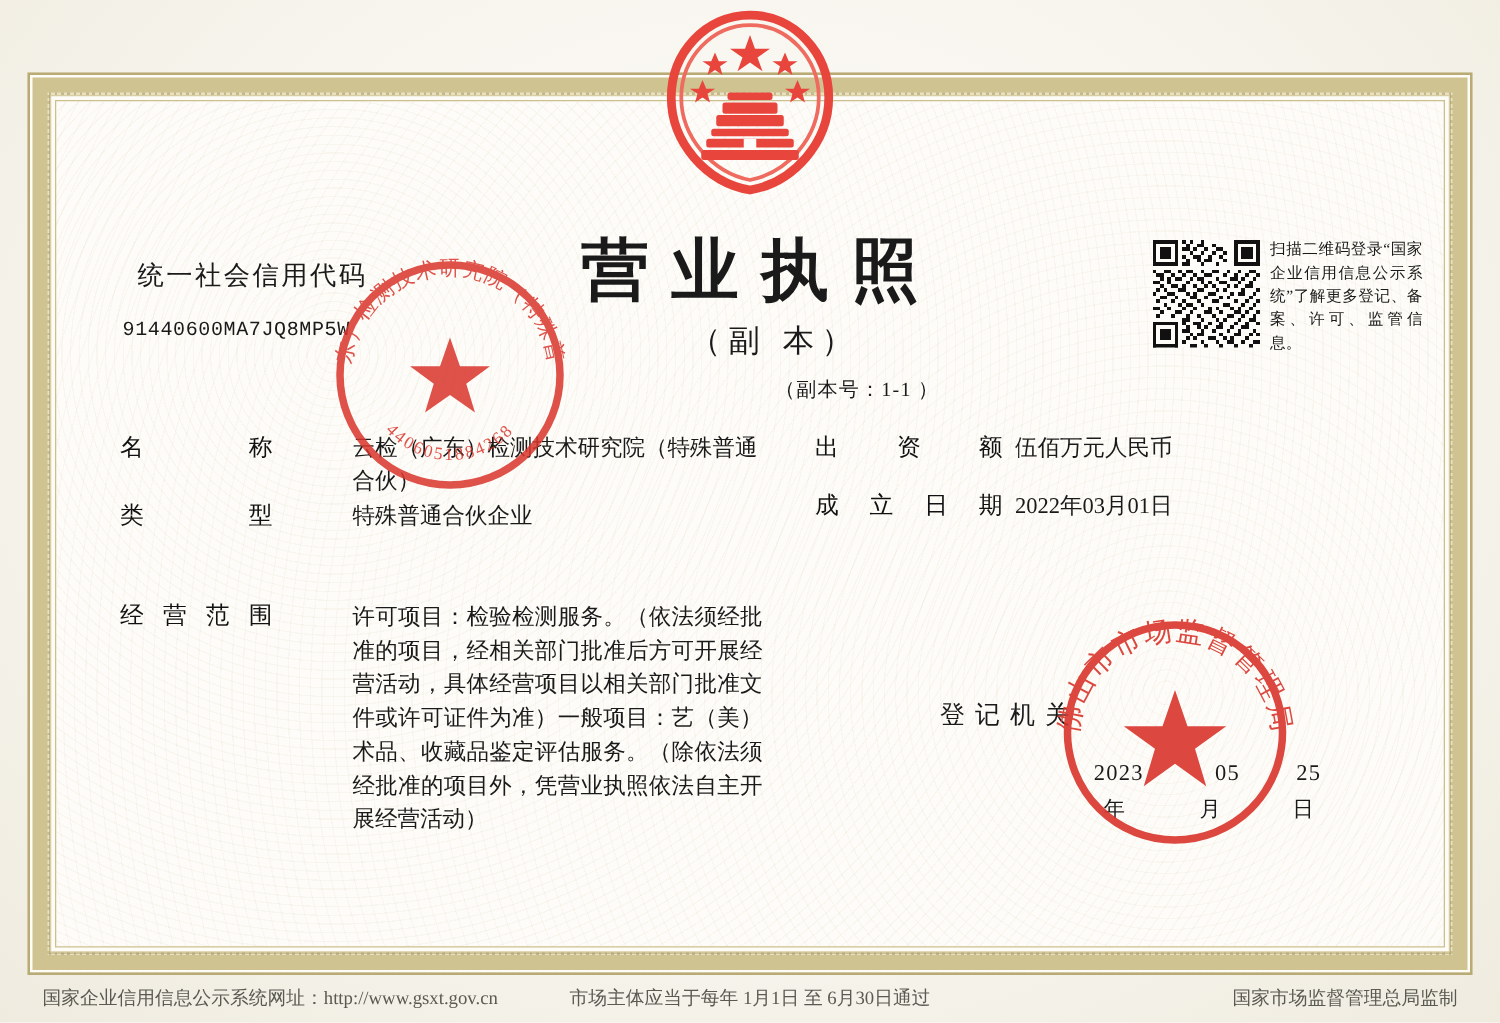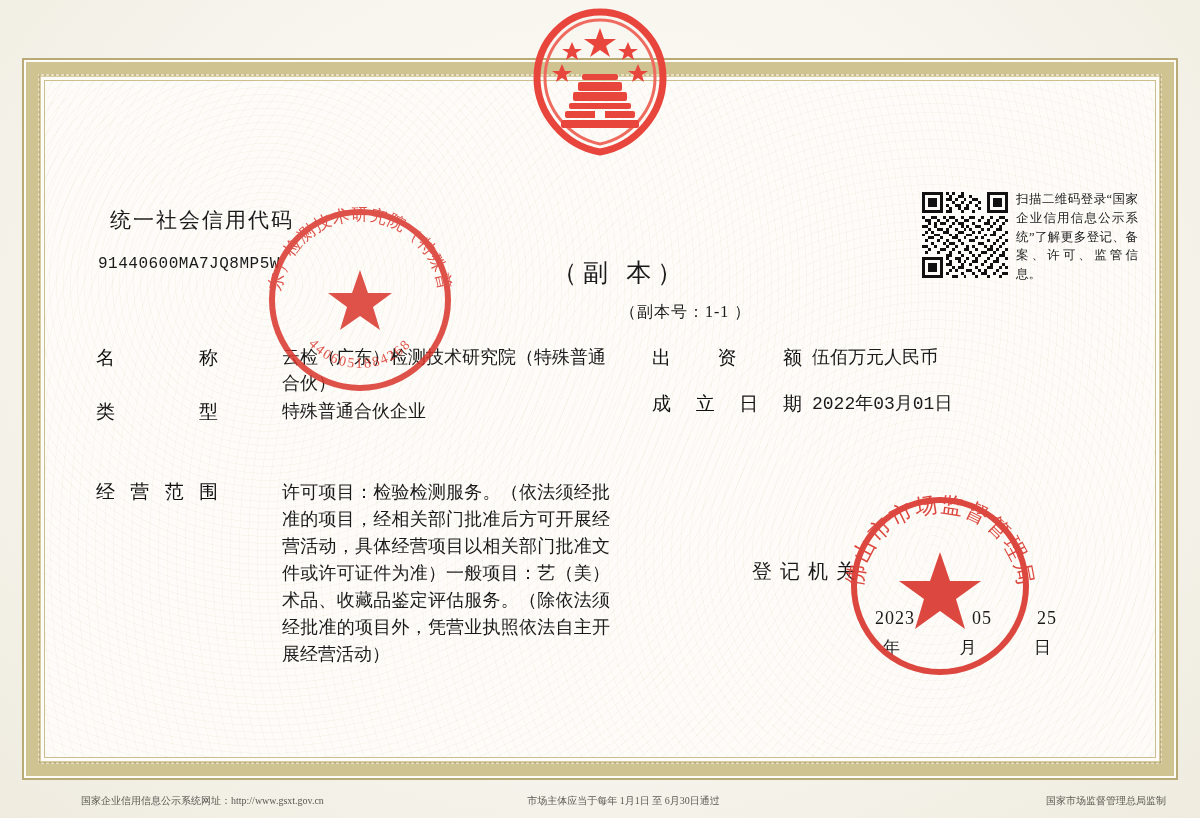--- a/index.html
+++ b/index.html
@@ -77,21 +77,21 @@
   .qr{
     position:absolute;right:148px;top:112px;width:86px;height:86px;
   }
   .qr svg{display:block}
   .qr-note{
     position:absolute;right:18px;top:110px;width:122px;
     font-size:12.5px;line-height:1.5;color:#1a1a1a;text-align:justify;
   }
 
   
-  .field{position:absolute;font-size:19px;color:#1a1a1a;line-height:1.42;font-family:Liberation Mono, monospace;}
+  .field{position:absolute;font-size:19px;color:#1a1a1a;line-height:1.42;}
   .flabel{
     display:inline-block;text-align:justify;text-align-last:justify;
     font-size:19px;letter-spacing:0;color:#111;
   }
   .fval{font-size:18px;color:#1a1a1a;}
 
   .lcol{left:52px;}
   .rcol{left:608px;}
 
   .w-name{width:122px}
@@ -113,21 +113,21 @@
   .date-line span{margin:0 3px}
 
   
   .stamp{position:absolute;pointer-events:none;}
   .stamp-company{left:260px;top:200px;width:200px;height:200px;opacity:.85}
   .stamp-gov{left:840px;top:486px;width:200px;height:200px;opacity:.9}
 
   
   .footer{
     position:absolute;left:0;right:0;bottom:6px;height:26px;
-    font-size:10px;color:#5a5a52;margin-left:47px;
+    font-size:15px;color:#5a5a52;
   }
   .f1{position:absolute;left:34px;bottom:4px;}
   .f2{position:absolute;left:50%;transform:translateX(-50%);bottom:4px;}
   .f3{position:absolute;right:34px;bottom:4px;}
 </style>
 </head>
 <body>
 
 <div class="page">
 
@@ -155,20 +155,21 @@
         <rect x="57" y="68" width="36" height="6" rx="2"></rect>
         <rect x="40" y="105" width="70" height="7" rx="2"></rect>
         <rect x="36" y="114" width="78" height="8" rx="2"></rect>
         <rect x="70" y="105" width="10" height="9" fill="#fdfcf8"></rect>
       </g>
     </svg>
   </div>
 
   <div class="content">
 
+    <div class="title">营业执照</div>
     <div class="subtitle">（副 本）</div>
     <div class="copy-no">（副本号：1-1 ）</div>
 
     <div class="credit-label">统一社会信用代码</div>
     <div class="credit-code">91440600MA7JQ8MP5W</div>
 
     <div class="qr">
       <svg viewBox="0 0 29 29" width="86" height="86" shape-rendering="crispEdges">
         <rect width="29" height="29" fill="#fdfcf8"></rect>
         <g fill="#111">

